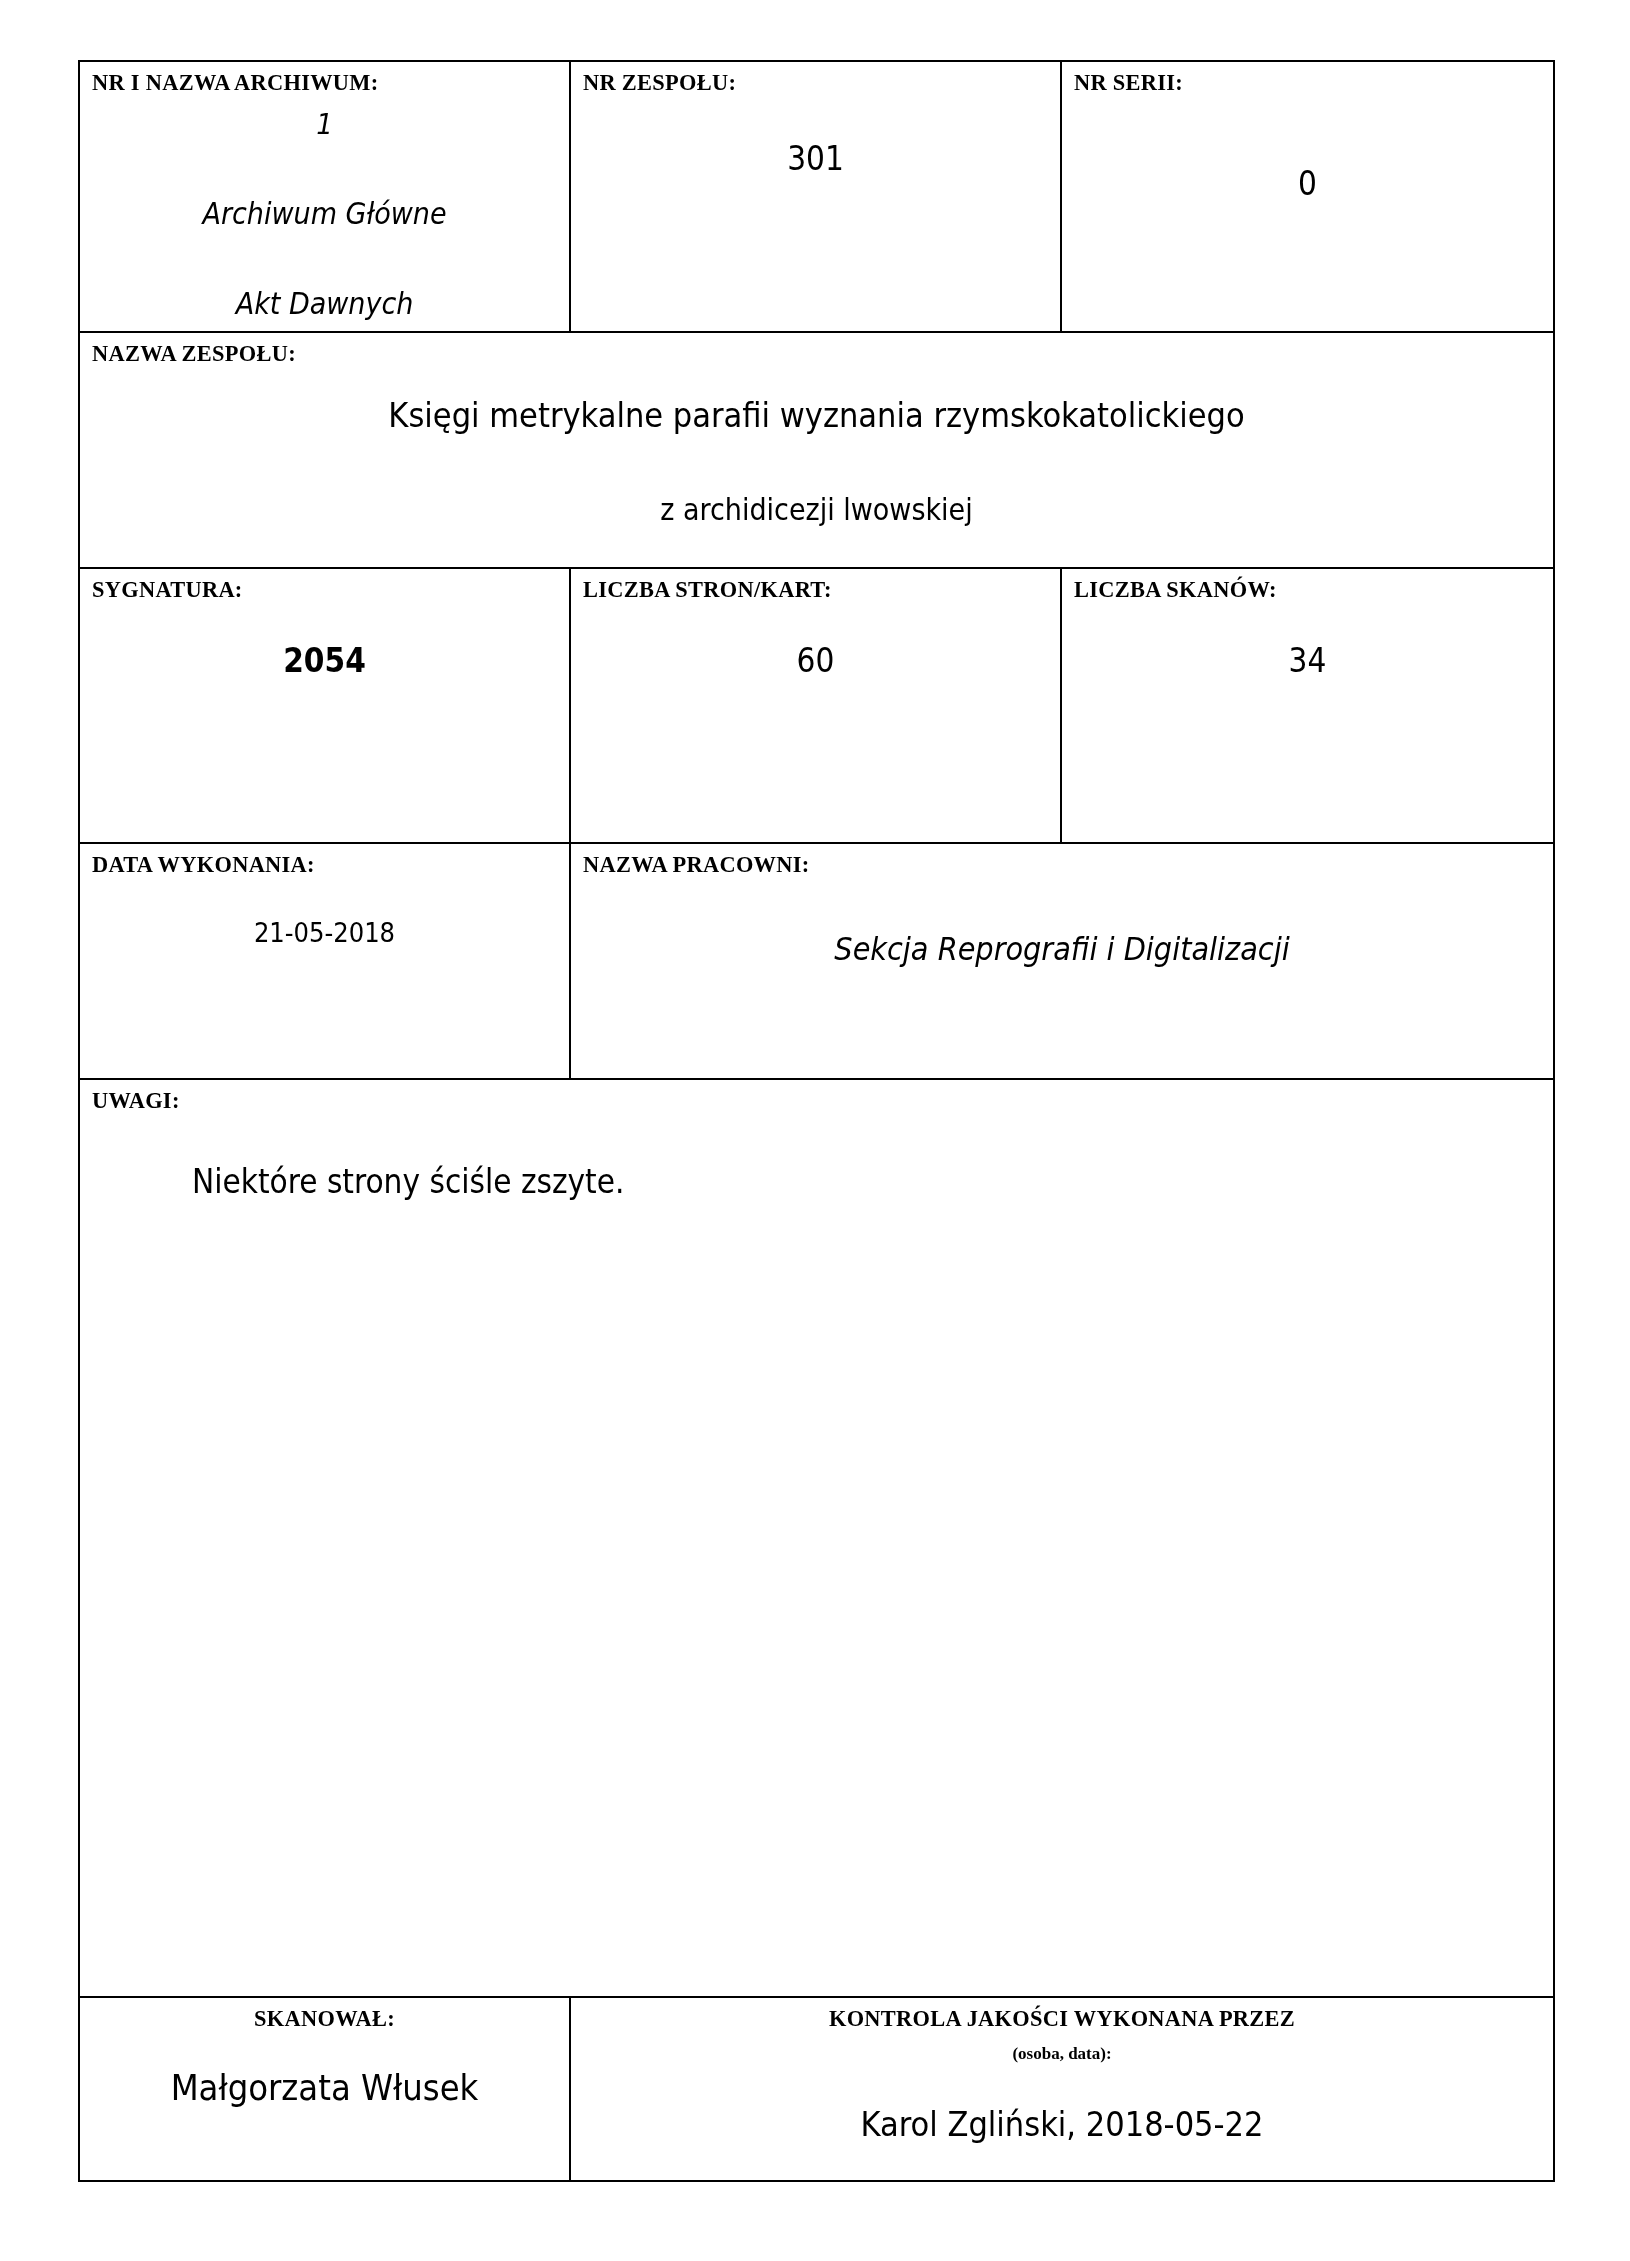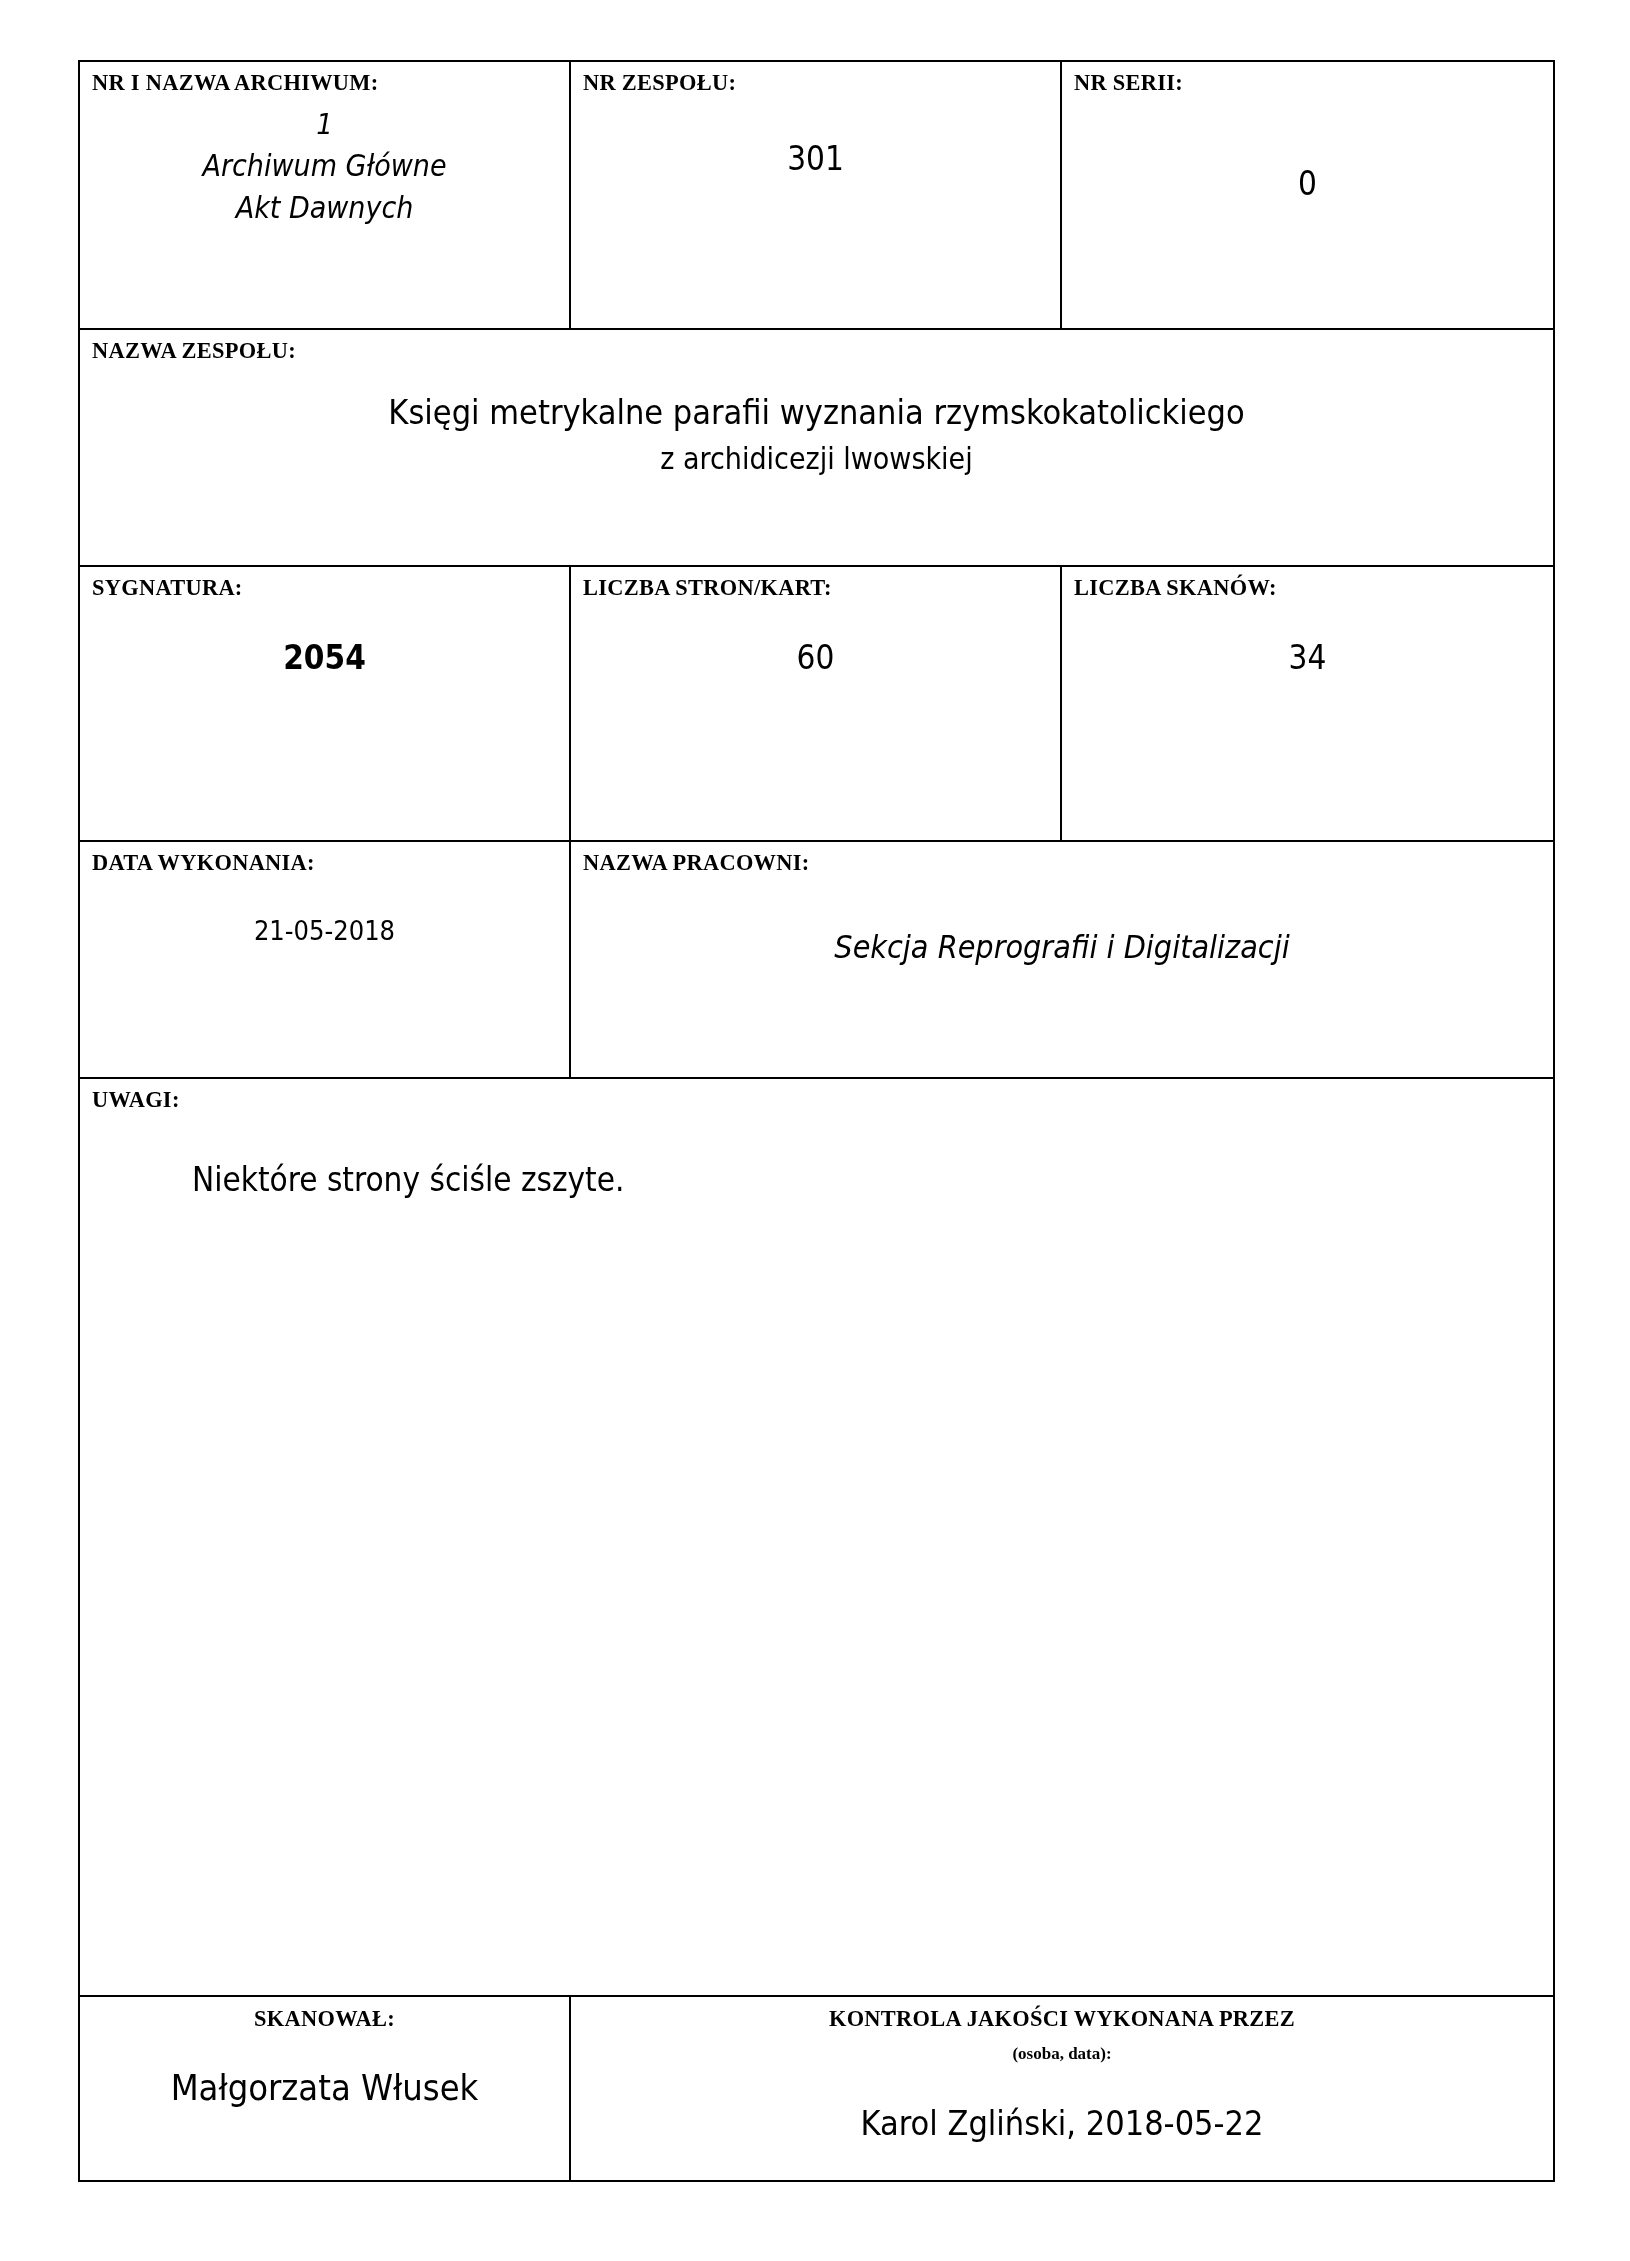--- a/index.html
+++ b/index.html
@@ -75,20 +75,21 @@
   }
 
   
   .value {
     display: block;
     font-family: "DejaVu Sans Condensed", "Liberation Sans Narrow", "Liberation Sans", sans-serif;
     font-size: 30px;
     font-weight: 400;
     line-height: 1.42;
     text-align: center;
+    margin-top: 48px;
   }
   .value-italic {
     font-style: italic;
   }
 
   
   .v-archive {
     margin-top: 8px;
     font-size: 29px;
     line-height: 1.45;

